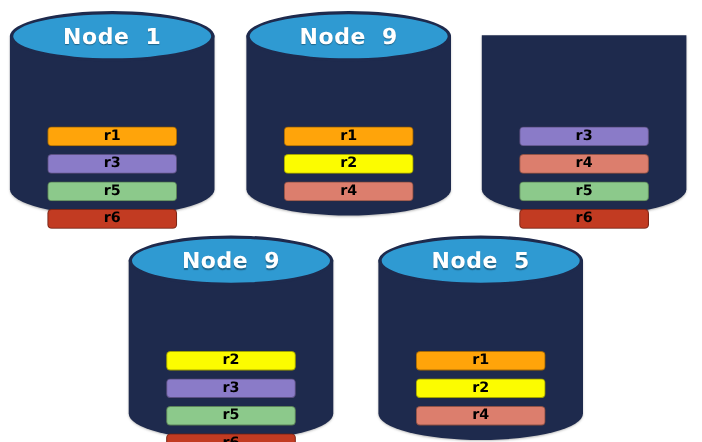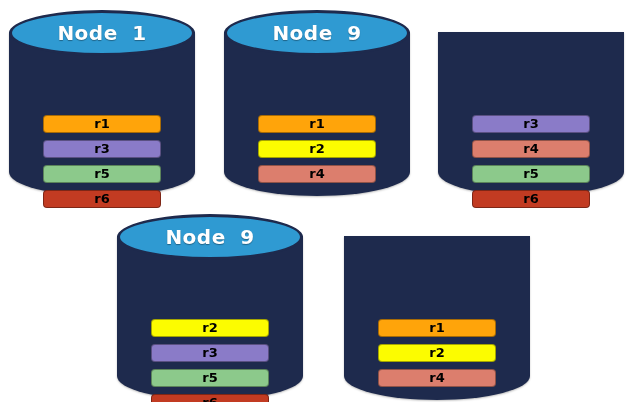--- a/index.html
+++ b/index.html
@@ -123,20 +123,23 @@
     <div class="bars">
       <div class="bar" style="background: rgb(252, 252, 0);">r2</div>
       <div class="bar" style="background: rgb(138, 123, 200);">r3</div>
       <div class="bar" style="background: rgb(140, 201, 139);">r5</div>
       <div class="bar" style="background: rgb(194, 59, 34);">r6</div>
     </div>
   </div>
 
   <div class="node" style="left:344px; top:214px;">
     <div class="cyl-body"></div>
+    <div class="cyl-top">
+      <span class="node-title">Node 5</span>
+    </div>
     <div class="bars">
       <div class="bar" style="background: rgb(255, 164, 10);">r1</div>
       <div class="bar" style="background: rgb(252, 252, 0);">r2</div>
       <div class="bar" style="background: rgb(220, 126, 109);">r4</div>
     </div>
   </div>
 
 </div>
 
 </body></html>

